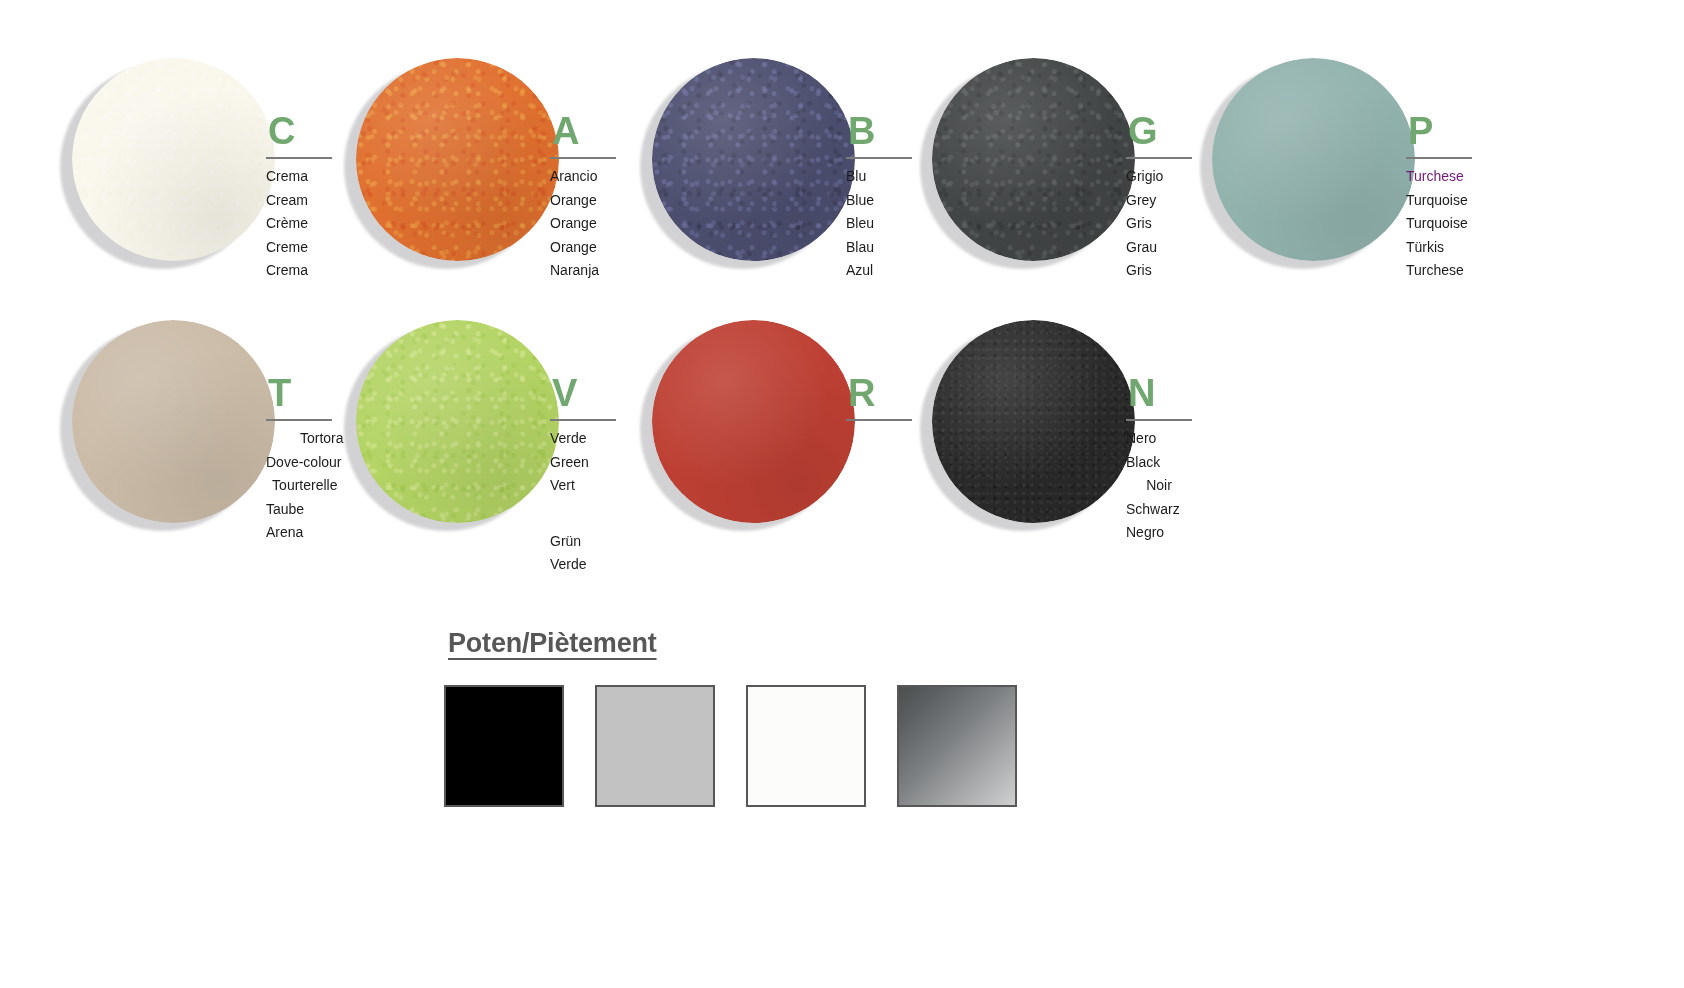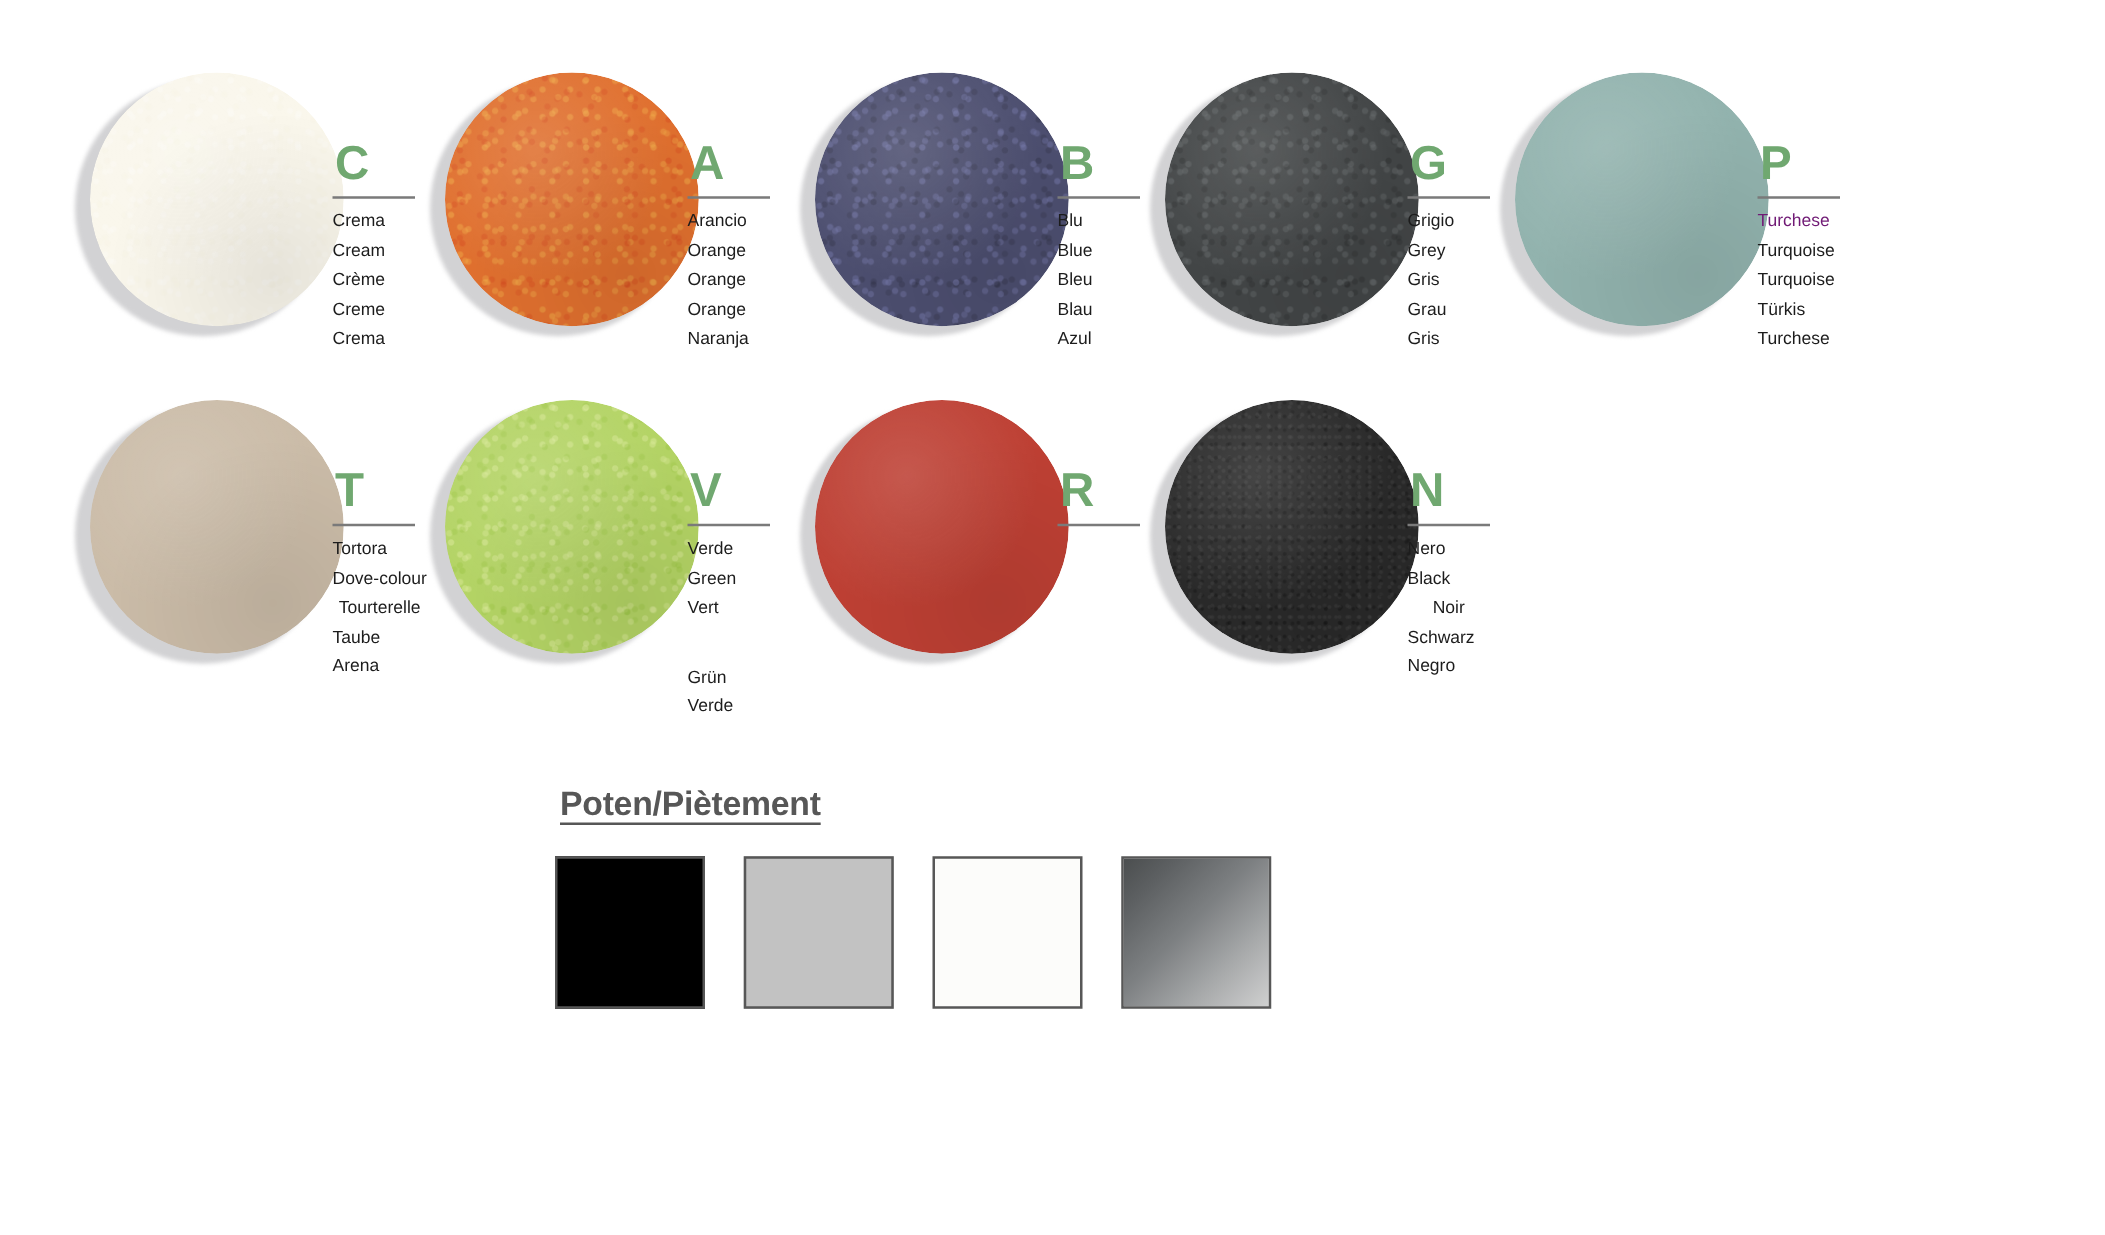--- a/index.html
+++ b/index.html
@@ -230,21 +230,21 @@
         <div class="disc">
           <div class="fill" style="background: rgb(203, 188, 168);"></div>
           <div class="lum"></div>
         </div>
       </div>
     </div>
     <div class="label" style="left: 266px; top: 374px;">
       <div class="code" style="color: rgb(112, 168, 112);">T</div>
       <div class="rule" style="background: rgb(122, 122, 122);"></div>
       <ul class="names">
-        <li style="color: rgb(28, 28, 28);">Tortora</li>
+        <li style="color: rgb(28, 28, 28); margin-left: 34px;">Tortora</li>
         <li style="color: rgb(28, 28, 28);">Dove-colour</li>
         <li style="color: rgb(28, 28, 28); text-align: center;">Tourterelle</li>
         <li style="color: rgb(28, 28, 28);">Taube</li>
         <li style="color: rgb(28, 28, 28);">Arena</li>
       </ul>
     </div>
     <div class="swatch" style="left: 352px; top: 320px; width: 210px; height: 210px;">
       <div class="disc-wrap">
         <div class="disc-shadow"></div>
         <div class="disc">

